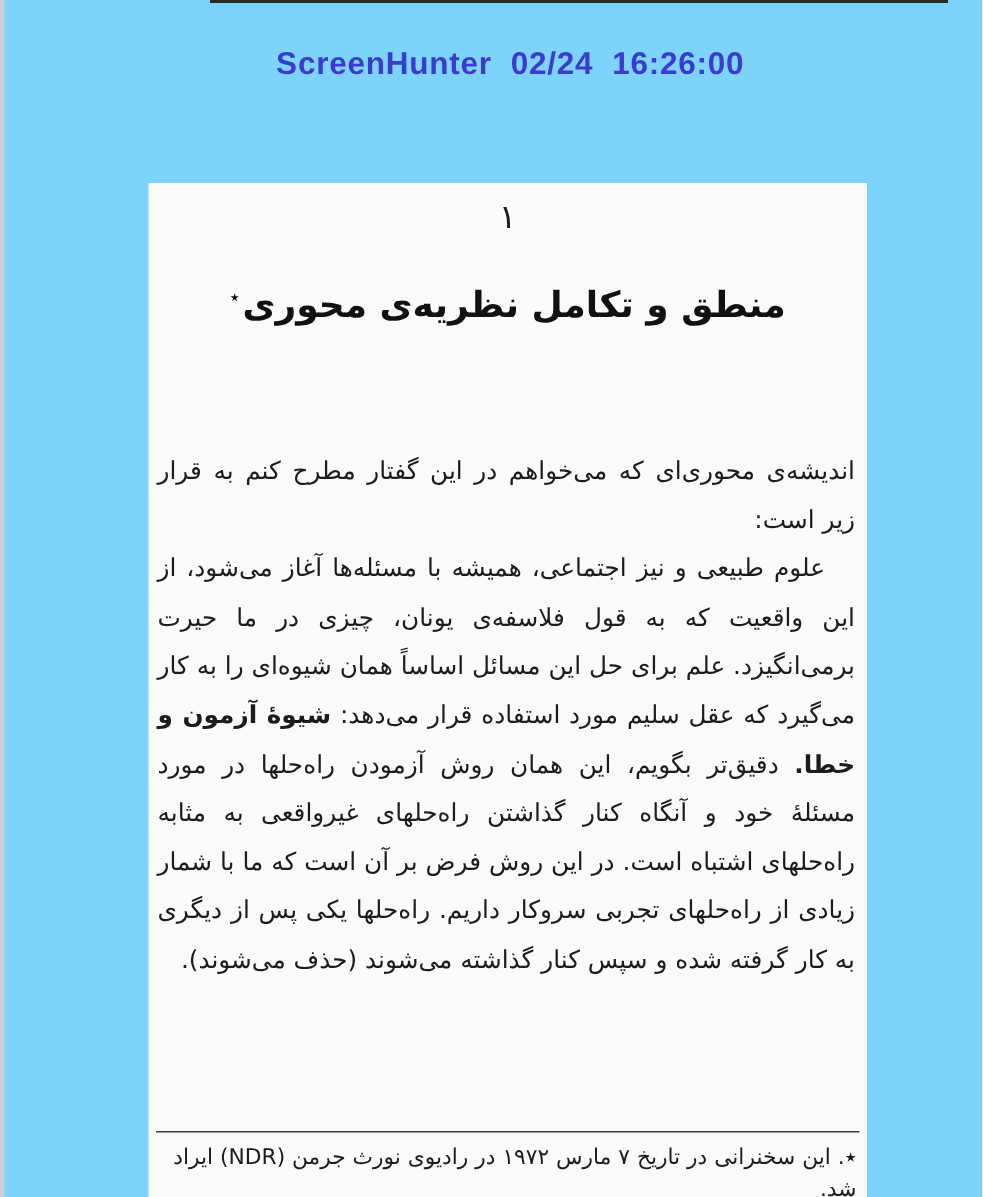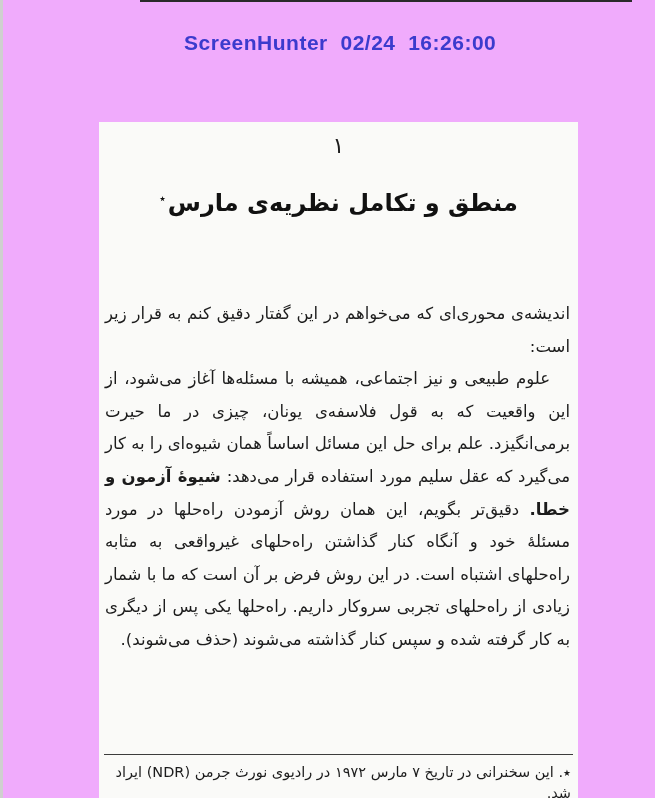--- a/index.html
+++ b/index.html
@@ -5,21 +5,21 @@
   html, body { margin: 0; padding: 0; }
   body {
     width: 655px; height: 798px;
     background: #ffffff;
     overflow: hidden;
     font-family: "DejaVu Sans", sans-serif;
   }
   .screen {
     position: relative;
     width: 655px; height: 798px;
-    background: #f0abfc;
+    background: #7dd3fc;
   }
   
   .top-edge-line {
     position: absolute; top: 0; left: 140px;
     width: 492px; height: 2px;
     background: #2a2a2a;
   }
   
   .left-strip {
     position: absolute; top: 0; left: 0;
@@ -95,24 +95,24 @@
   <div class="top-edge-line"></div>
   <div class="left-strip"></div>
 
   <div class="capture-header" style="color: rgb(59, 59, 205);">
     <span>ScreenHunter  02/24  16:26:00</span>
   </div>
 
   <div class="page" style="background: rgb(250, 250, 248); color: rgb(28, 28, 28);">
     <div class="chapter-num">١</div>
 
-    <h1 class="page-title"><span>منطق و تکامل نظریه‌ی مارس</span><sup>٭</sup></h1>
+    <h1 class="page-title"><span>منطق و تکامل نظریه‌ی محوری</span><sup>٭</sup></h1>
 
     <div class="body-text">
-      <p class="para no-indent">اندیشه‌ی محوری‌ای که می‌خواهم در این گفتار دقیق کنم به قرار زیر است:</p>
+      <p class="para no-indent">اندیشه‌ی محوری‌ای که می‌خواهم در این گفتار مطرح کنم به قرار زیر است:</p>
       <p class="para"><span>علوم طبیعی و نیز اجتماعی، همیشه با مسئله‌ها آغاز می‌شود، از این واقعیت که به قول فلاسفه‌ی یونان، چیزی در ما حیرت برمی‌انگیزد. علم برای حل این مسائل اساساً همان شیوه‌ای را به کار می‌گیرد که عقل سلیم مورد استفاده قرار می‌دهد: </span><span class="bold-run">شیوۀ آزمون و خطا.</span><span> دقیق‌تر بگویم، این همان روش آزمودن راه‌حلها در مورد مسئلۀ خود و آنگاه کنار گذاشتن راه‌حلهای غیرواقعی به مثابه راه‌حلهای اشتباه است. در این روش فرض بر آن است که ما با شمار زیادی از راه‌حلهای تجربی سروکار داریم. راه‌حلها یکی پس از دیگری به کار گرفته شده و سپس کنار گذاشته می‌شوند (حذف می‌شوند).</span></p>
     </div>
 
     <div class="footnote">
       <div class="footnote-rule"></div>
       <p class="footnote-text">٭. این سخنرانی در تاریخ ۷ مارس ۱۹۷۲ در رادیوی نورث جرمن (NDR) ایراد شد.</p>
     </div>
   </div>
 </div>
 

